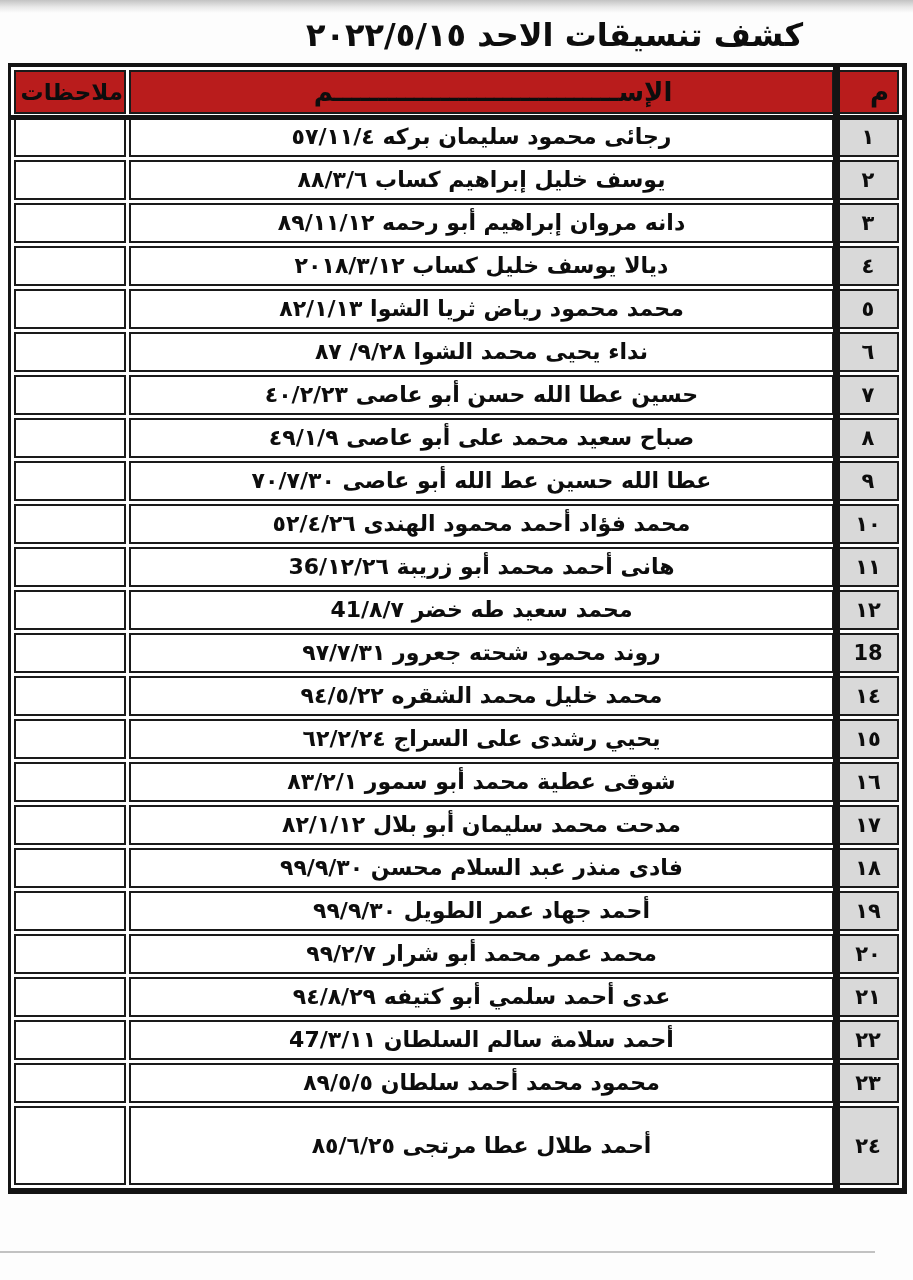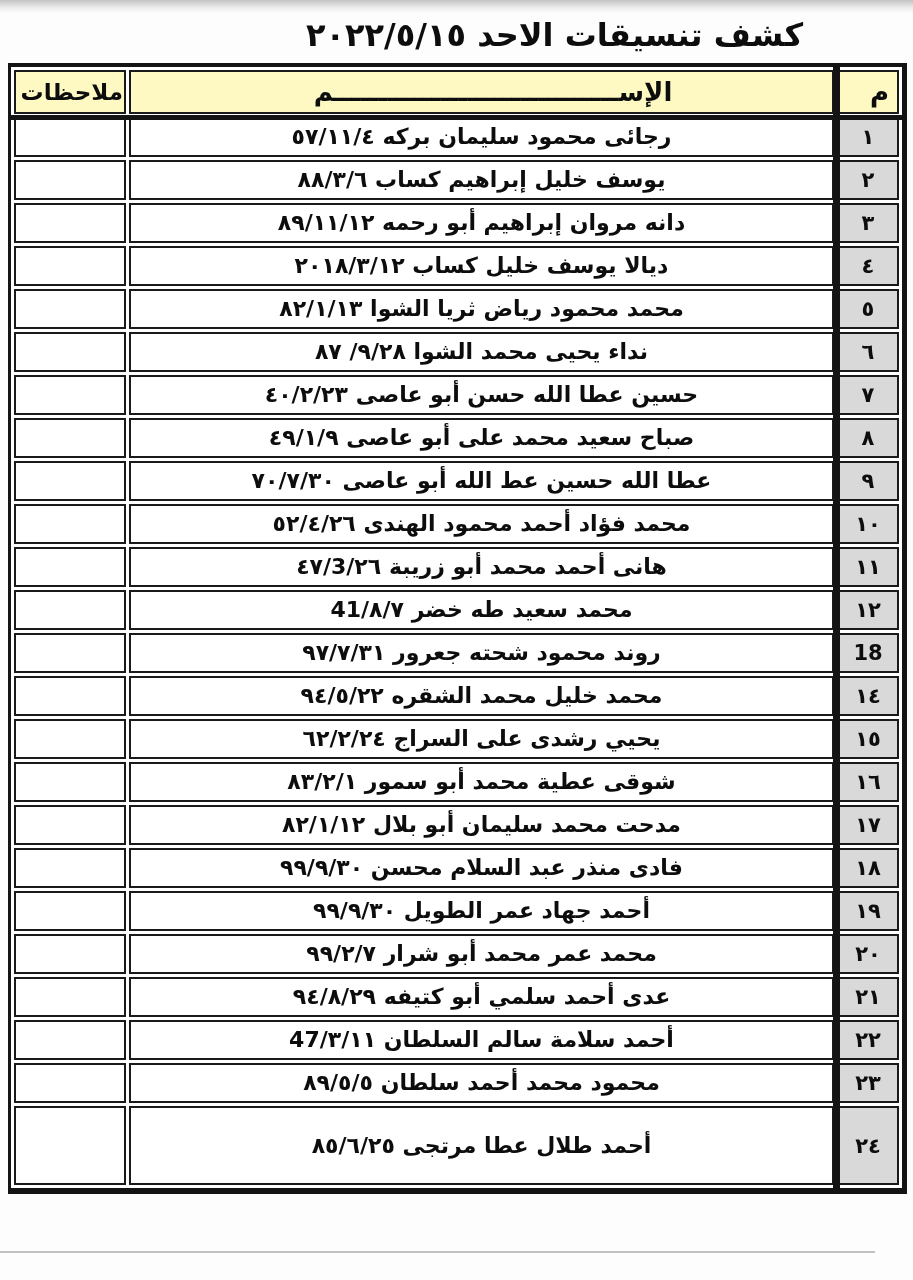--- a/index.html
+++ b/index.html
@@ -23,21 +23,21 @@
     border-right-width:5px; border-bottom-width:6px;
   }
   table.roster {
     width:100%; direction:rtl; table-layout:fixed;
     border-collapse:separate; border-spacing:3px;
   }
   th, td {
     border:2px solid #1a1a1a; box-sizing:border-box;
     color:#0d0d0d; overflow:hidden;
   }
-  th { background:#fef9c3; height:44px; font-weight:bold; vertical-align:middle;padding-left:24px; }
+  th { background:#b91c1c; height:44px; font-weight:bold; vertical-align:middle;padding-left:24px; }
   th.c-serial { font-size:26px; text-align:center; }
   th.c-name   { font-size:26px; }
   th.c-notes  { font-size:23px; text-align:center; }
   td { height:40px; background:#ffffff; vertical-align:middle; }
   td.c-serial {
     background:#d9d9d9; text-align:center;
     font-size:21px; font-weight:bold;
   }
   td.c-name {
     font-size:22px; font-weight:bold; text-align:center;
@@ -128,21 +128,21 @@
     <td class="c-name">عطا الله حسين عط الله أبو عاصى ٧٠/٧/٣٠</td>
     <td class="c-notes"></td>
   </tr>
           <tr>
     <td class="c-serial">١٠</td>
     <td class="c-name">محمد فؤاد أحمد محمود الهندى ٥٢/٤/٢٦</td>
     <td class="c-notes"></td>
   </tr>
           <tr>
     <td class="c-serial">١١</td>
-    <td class="c-name">هانى أحمد محمد أبو زريبة ٤٧/3/٢٦</td>
+    <td class="c-name">هانى أحمد محمد أبو زريبة 36/١٢/٢٦</td>
     <td class="c-notes"></td>
   </tr>
           <tr>
     <td class="c-serial">١٢</td>
     <td class="c-name">محمد سعيد طه خضر 41/٨/٧</td>
     <td class="c-notes"></td>
   </tr>
           <tr>
     <td class="c-serial">18</td>
     <td class="c-name">روند محمود شحته جعرور ٩٧/٧/٣١</td>

